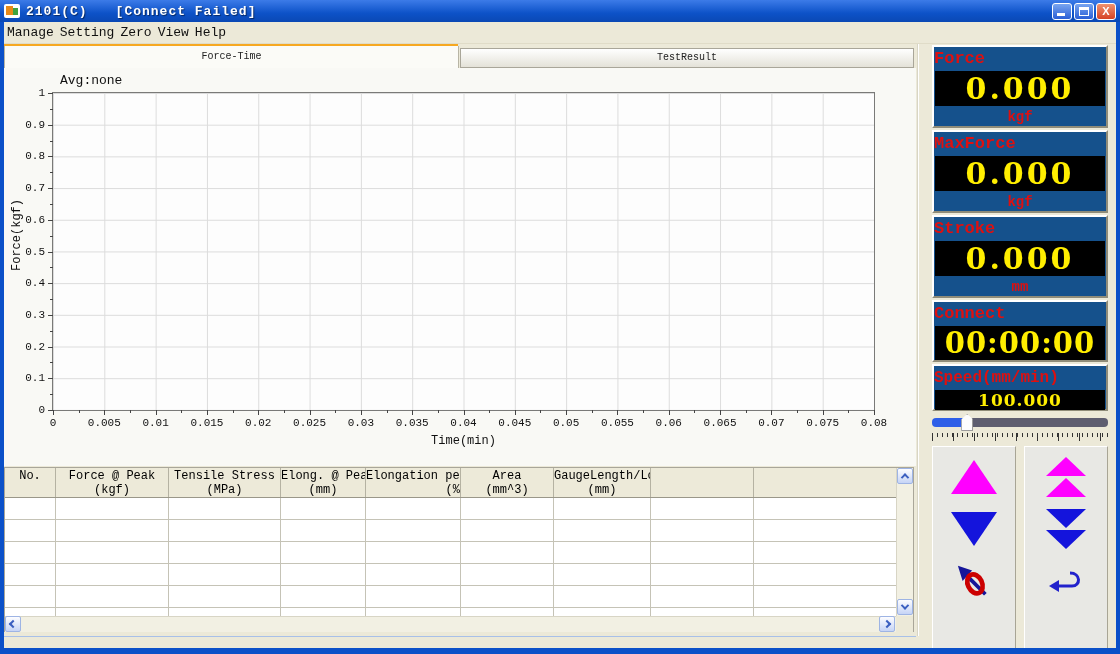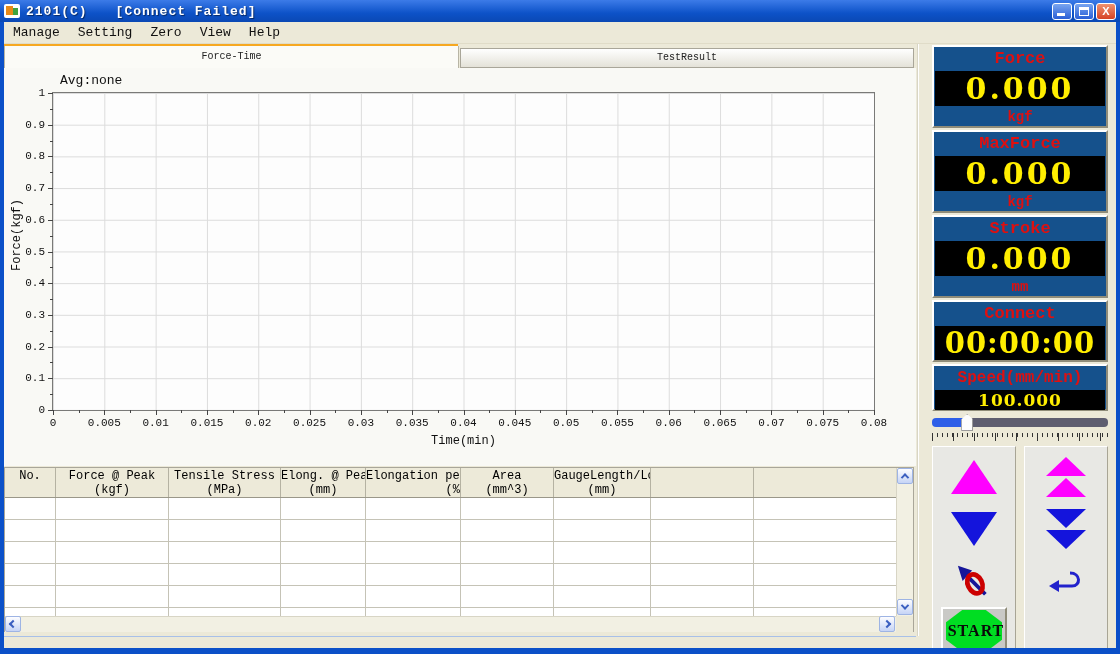--- a/index.html
+++ b/index.html
@@ -24,21 +24,21 @@
   .winbtn { width:20px; height:17px; border-radius:3px; border:1px solid #fff;
     background:linear-gradient(#79A5F0,#2A5FD6); position:relative; }
   .winbtn.close { background:linear-gradient(#F0926F,#D64325); }
   .winbtn .min-glyph { position:absolute; left:4px; bottom:3px; width:8px; height:3px; background:#fff; }
   .winbtn .max-glyph { position:absolute; left:4px; top:3px; width:10px; height:9px; border:1px solid #fff; border-top:3px solid #fff; }
   .winbtn .x-glyph { position:absolute; left:0; top:1px; width:100%; text-align:center;
     color:#fff; font-family:"Liberation Sans",sans-serif; font-weight:bold; font-size:11px; }
 
   .menubar { position:absolute; left:4px; top:22px; width:1112px; height:22px;
     background:#ECE9D8; display:flex; align-items:center; border-bottom:1px solid #E0DCC8; }
-  .menu-item { padding:2px 9px; font-size:13px; color:#111; }
+  .menu-item { padding:2px 3px; font-size:13px; color:#111; }
 
   
   .page { position:absolute; left:4px; top:44px; width:912px; height:604px; }
   .accent-line { position:absolute; left:0; top:0; width:454px; height:2px; background:#F6A821; }
   .tab { position:absolute; font-size:10px; text-align:center; color:#222; }
   .tab.active { left:0; top:2px; width:455px; height:22px; line-height:22px;
     background:#FBFBF7; border-left:1px solid #B8B5A5; border-right:1px solid #B8B5A5; }
   .tab.inactive { left:456px; top:4px; width:454px; height:20px; line-height:18px;
     background:linear-gradient(#FFFFFF,#E4E2D8); border:1px solid #A9A699; }
 
@@ -87,21 +87,21 @@
 
   .status-strip { position:absolute; left:0; top:592px; width:912px; height:12px;
     background:#ECE9D8; border-top:1px solid #A8C0E8; }
   .divider { position:absolute; left:917px; top:44px; width:2px; height:592px;
     border-left:1px solid #D8D5C5; border-right:1px solid #FFFFFF; }
 
   
   .rpanel { position:absolute; left:932px; top:45px; width:176px; height:603px; overflow:hidden; }
   .readout { background:#15518C; border:2px solid; border-color:#FFFFFF #8F8C79 #8F8C79 #FFFFFF;
     display:flex; flex-direction:column; margin-bottom:2px; }
-  .ro-label { flex:0 0 24px; text-align:center; color:#DE1010; font-weight:bold; font-size:17px; line-height:24px; }
+  .ro-label { flex:0 0 24px; color:#DE1010; font-weight:bold; font-size:17px; line-height:24px; }
   .ro-label.small { font-size:16px; }
   .ro-value { flex:1 1 auto; background:#000; margin:0 1px; color:#FFEE00;
     font-family:"DejaVu Serif","Liberation Serif",serif; font-weight:bold;
     display:flex; align-items:center; justify-content:center; }
   .ro-value.big { font-size:30px; letter-spacing:3px; }
   .ro-value.time { font-size:29px; letter-spacing:1px; }
   .ro-value.speed { font-size:17px; letter-spacing:1px; }
   .ro-unit { flex:0 0 23px; text-align:center; color:#DE1010; font-weight:bold; font-size:14px; line-height:22px; }
   #ro-force, #ro-maxforce, #ro-stroke { height:83px; }
   #ro-testtime { height:62px; }
@@ -444,24 +444,20 @@
         <div class="jog-btn jb2">
             <span class="tri-down"></span>
           </div>
         <div class="jog-btn jb3">
           <svg width="42" height="38" viewBox="0 0 42 38">
             <line x1="33" y1="33" x2="11" y2="11" stroke="#151599" stroke-width="4"></line>
             <polygon points="4,3 19,8 9,19" fill="#151599"></polygon>
             <ellipse cx="22" cy="22" rx="7.5" ry="10.5" transform="rotate(-25 22 22)" stroke="#CC0000" stroke-width="5" fill="none"></ellipse>
           </svg>
         </div>
-        <div class="big-btn">
-          <div class="octagon start"></div>
-          <div class="big-label start">START</div>
-        </div>
       </div>
 
       <div class="jog-col">
         <div class="jog-btn jb1 stack">
           <span class="tri-up sm"></span>
           <span class="tri-up sm"></span>
         </div>
         <div class="jog-btn jb2 stack">
           <span class="tri-down sm"></span>
           <span class="tri-down sm"></span>

